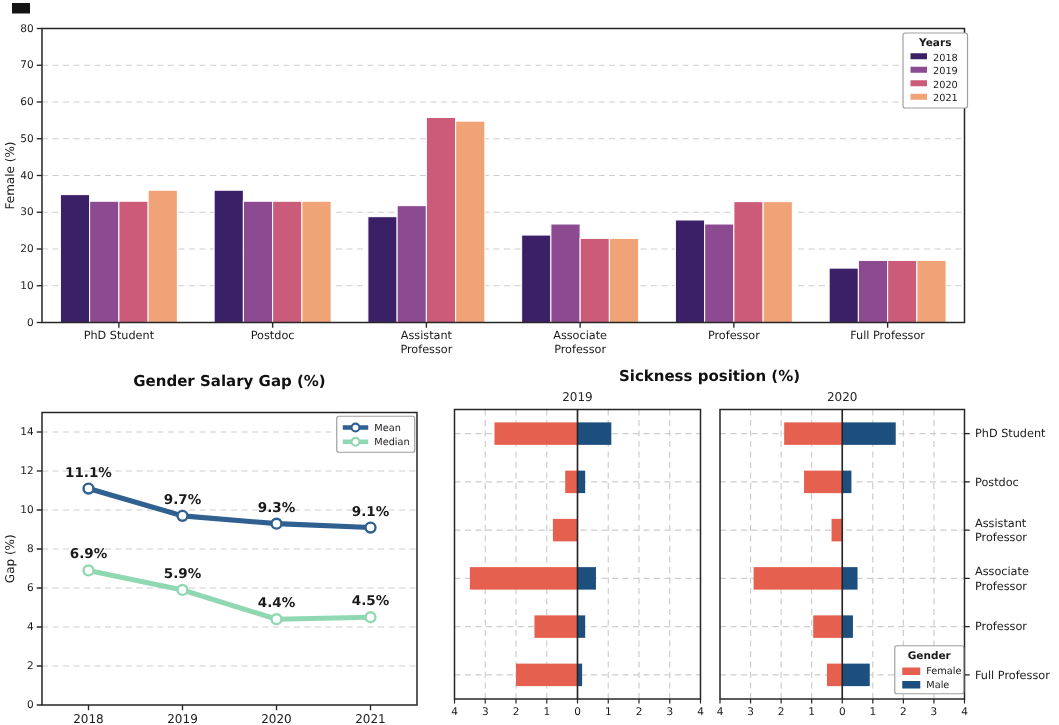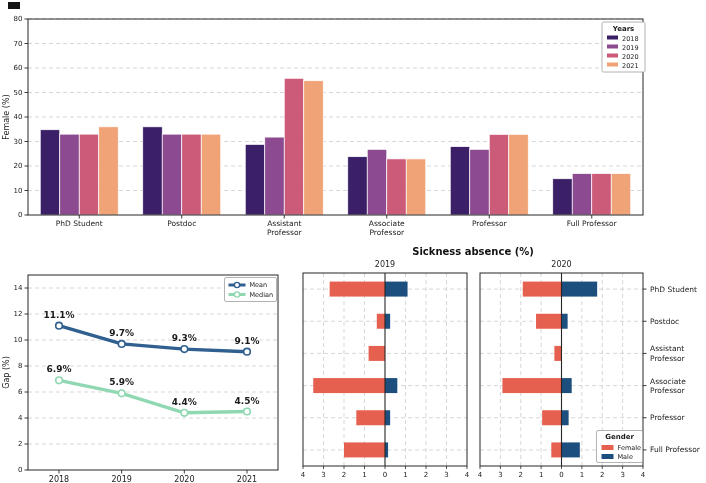--- a/index.html
+++ b/index.html
@@ -11,21 +11,22 @@
   #title-sick{left:473px;top:246px;}
   .corner-marker{position:absolute;left:8px;top:2px;width:12px;height:7px;background:#141414;}
   svg{position:absolute;left:0;top:0;}
   svg text{font-family:"DejaVu Sans",sans-serif;}
 </style>
 </head>
 <body>
 
 <div class="figure">
   <div class="corner-marker"></div>
-  <div class="chart-title" id="title-sick">Sickness absence (%)</div>
+  <div class="chart-title" id="title-salary">Gender Salary Gap (%)</div>
+  <div class="chart-title" id="title-sick">Sickness position (%)</div>
   <svg id="charts-canvas" width="706" height="483" viewBox="0 0 706 483">
       <line x1="28" y1="190.5" x2="643" y2="190.5" stroke="#cdcdcd" stroke-width="0.8" stroke-dasharray="4,3"></line>
       <line x1="28" y1="166" x2="643" y2="166" stroke="#cdcdcd" stroke-width="0.8" stroke-dasharray="4,3"></line>
       <line x1="28" y1="141.5" x2="643" y2="141.5" stroke="#cdcdcd" stroke-width="0.8" stroke-dasharray="4,3"></line>
       <line x1="28" y1="117" x2="643" y2="117" stroke="#cdcdcd" stroke-width="0.8" stroke-dasharray="4,3"></line>
       <line x1="28" y1="92.5" x2="643" y2="92.5" stroke="#cdcdcd" stroke-width="0.8" stroke-dasharray="4,3"></line>
       <line x1="28" y1="68" x2="643" y2="68" stroke="#cdcdcd" stroke-width="0.8" stroke-dasharray="4,3"></line>
       <line x1="28" y1="43.5" x2="643" y2="43.5" stroke="#cdcdcd" stroke-width="0.8" stroke-dasharray="4,3"></line>
       <line x1="28" y1="19" x2="643" y2="19" stroke="#cdcdcd" stroke-width="0.8" stroke-dasharray="4,3"></line>
       <rect x="40.25" y="129.74" width="19.5" height="85.25999999999999" fill="#3b2067" stroke="#ffffff" stroke-width="0.7"></rect>

